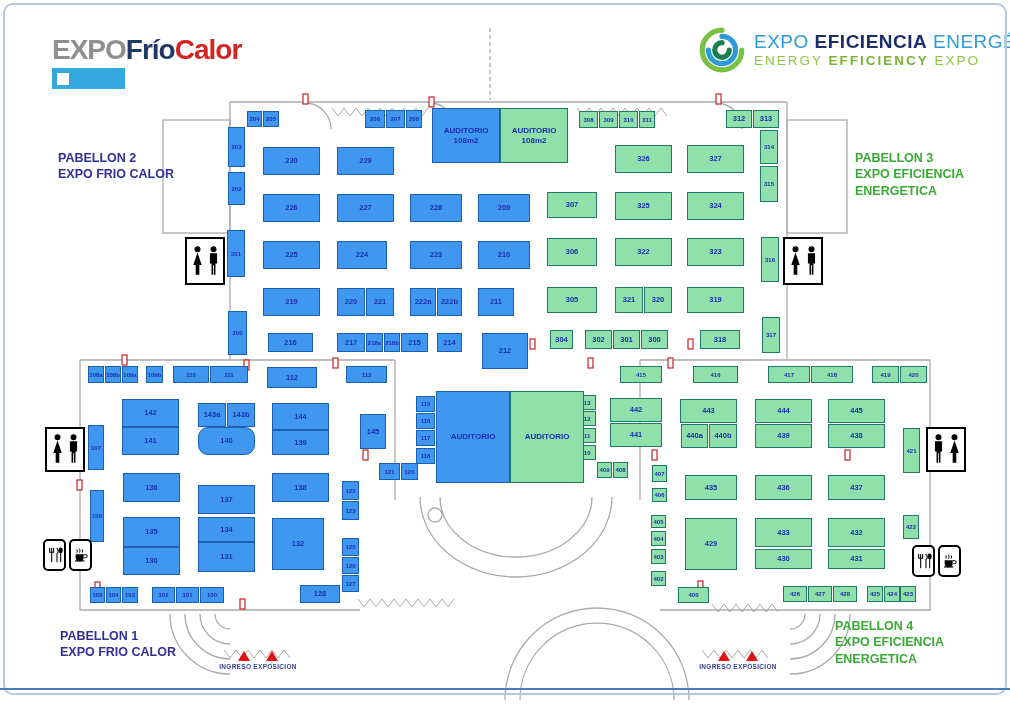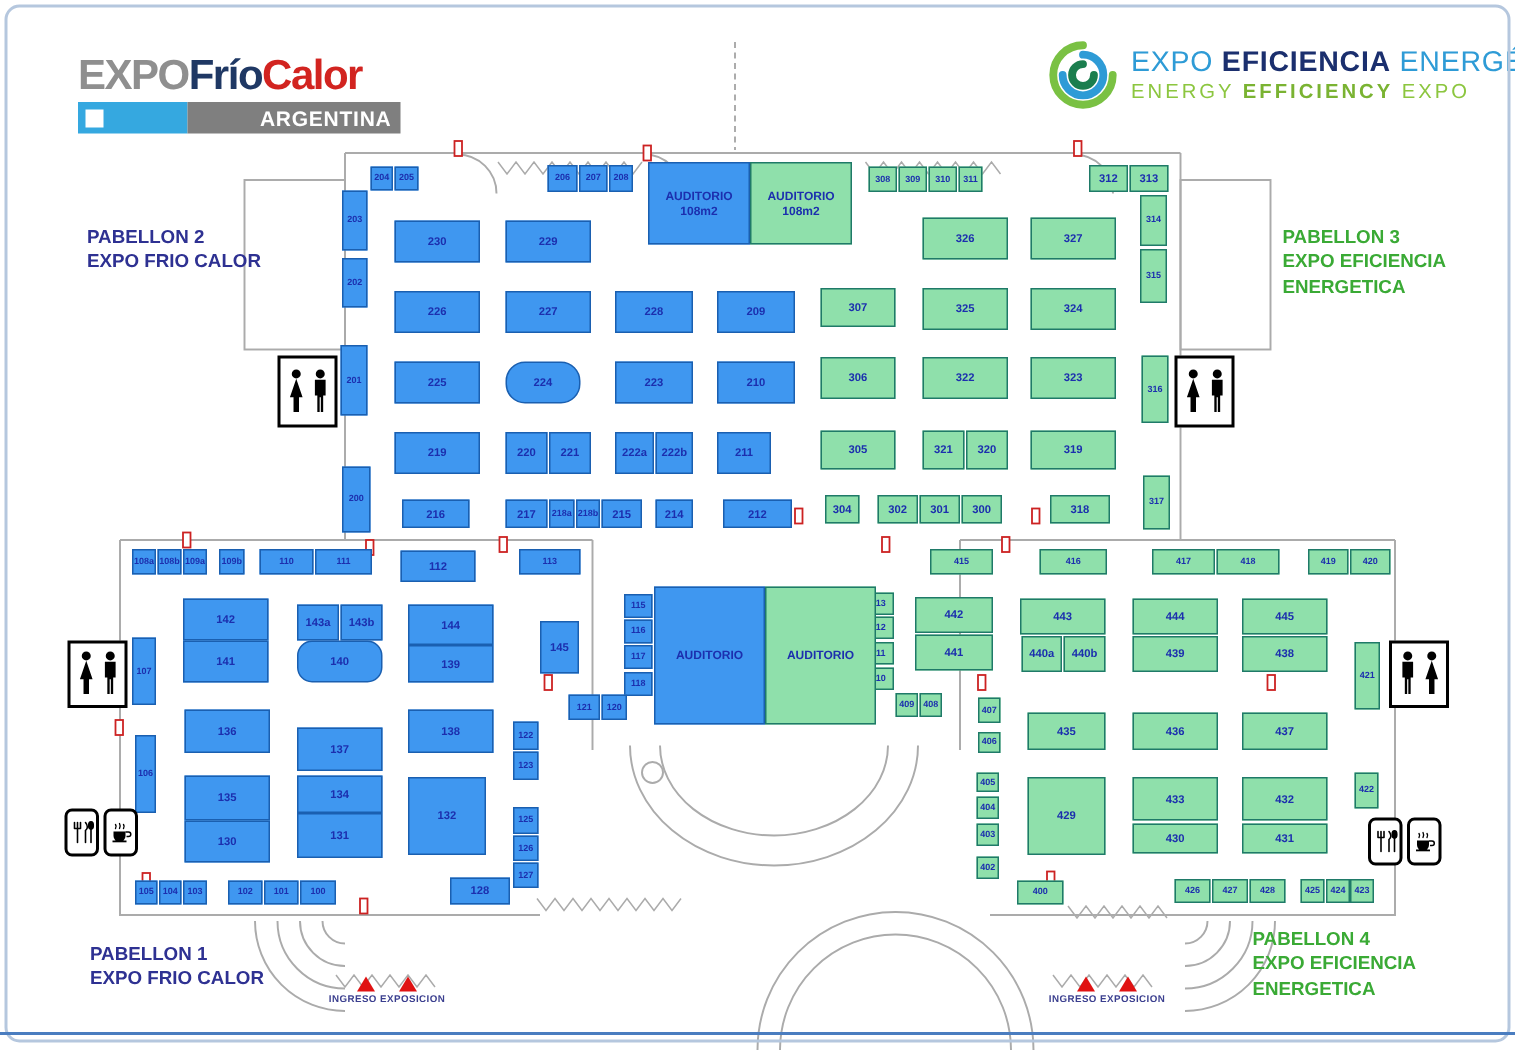--- a/index.html
+++ b/index.html
@@ -116,36 +116,36 @@
     <div class="booth b" style="left: 228px; top: 172px; width: 17px; height: 33px; font-size: 6px;">202</div>
     <div class="booth b" style="left: 227px; top: 230px; width: 18px; height: 47px; font-size: 6px;">201</div>
     <div class="booth b" style="left: 228px; top: 311px; width: 19px; height: 44px; font-size: 6px;">200</div>
     <div class="booth b" style="left: 263px; top: 147px; width: 57px; height: 28px; font-size: 7.5px;">230</div>
     <div class="booth b" style="left: 337px; top: 147px; width: 57px; height: 28px; font-size: 7.5px;">229</div>
     <div class="booth b" style="left: 263px; top: 194px; width: 57px; height: 28px; font-size: 7.5px;">226</div>
     <div class="booth b" style="left: 337px; top: 194px; width: 57px; height: 28px; font-size: 7.5px;">227</div>
     <div class="booth b" style="left: 410px; top: 194px; width: 52px; height: 28px; font-size: 7.5px;">228</div>
     <div class="booth b" style="left: 478px; top: 194px; width: 52px; height: 28px; font-size: 7.5px;">209</div>
     <div class="booth b" style="left: 263px; top: 241px; width: 57px; height: 28px; font-size: 7.5px;">225</div>
-    <div class="booth b" style="left: 337px; top: 241px; width: 50px; height: 28px; font-size: 7.5px; border-radius: 13px;">224</div>
+    <div class="booth b" style="left: 337px; top: 241px; width: 50px; height: 28px; font-size: 7.5px;">224</div>
     <div class="booth b" style="left: 410px; top: 241px; width: 52px; height: 28px; font-size: 7.5px;">223</div>
     <div class="booth b" style="left: 478px; top: 241px; width: 52px; height: 28px; font-size: 7.5px;">210</div>
     <div class="booth b" style="left: 263px; top: 288px; width: 57px; height: 28px; font-size: 7.5px;">219</div>
     <div class="booth b" style="left: 337px; top: 288px; width: 28px; height: 28px; font-size: 7.5px;">220</div>
     <div class="booth b" style="left: 366px; top: 288px; width: 28px; height: 28px; font-size: 7.5px;">221</div>
     <div class="booth b" style="left: 410px; top: 288px; width: 26px; height: 28px; font-size: 7.5px;">222a</div>
     <div class="booth b" style="left: 437px; top: 288px; width: 25px; height: 28px; font-size: 7.5px;">222b</div>
     <div class="booth b" style="left: 478px; top: 288px; width: 36px; height: 28px; font-size: 7.5px;">211</div>
     <div class="booth b" style="left: 268px; top: 333px; width: 45px; height: 19px; font-size: 7.5px;">216</div>
     <div class="booth b" style="left: 337px; top: 333px; width: 28px; height: 19px; font-size: 7.5px;">217</div>
     <div class="booth b" style="left: 366px; top: 333px; width: 17px; height: 19px; font-size: 6px;">218a</div>
     <div class="booth b" style="left: 384px; top: 333px; width: 16px; height: 19px; font-size: 6px;">218b</div>
     <div class="booth b" style="left: 401px; top: 333px; width: 27px; height: 19px; font-size: 7.5px;">215</div>
     <div class="booth b" style="left: 437px; top: 333px; width: 25px; height: 19px; font-size: 7.5px;">214</div>
-    <div class="booth b" style="left: 482px; top: 333px; width: 46px; height: 19px; font-size: 7.5px;">212</div>
+    <div class="booth b" style="left: 482px; top: 333px; width: 46px; height: 36px; font-size: 7.5px;">212</div>
     <div class="booth g" style="left: 579px; top: 111px; width: 19px; height: 17px; font-size: 6px;">308</div>
     <div class="booth g" style="left: 599px; top: 111px; width: 19px; height: 17px; font-size: 6px;">309</div>
     <div class="booth g" style="left: 619px; top: 111px; width: 19px; height: 17px; font-size: 6px;">310</div>
     <div class="booth g" style="left: 639px; top: 111px; width: 16px; height: 17px; font-size: 6px;">311</div>
     <div class="booth g" style="left: 726px; top: 110px; width: 26px; height: 18px; font-size: 7.5px;">312</div>
     <div class="booth g" style="left: 753px; top: 110px; width: 26px; height: 18px; font-size: 7.5px;">313</div>
     <div class="booth g" style="left: 760px; top: 130px; width: 18px; height: 34px; font-size: 6px;">314</div>
     <div class="booth g" style="left: 760px; top: 166px; width: 18px; height: 36px; font-size: 6px;">315</div>
     <div class="booth g" style="left: 761px; top: 237px; width: 18px; height: 45px; font-size: 6px;">316</div>
     <div class="booth g" style="left: 762px; top: 317px; width: 18px; height: 36px; font-size: 6px;">317</div>
@@ -269,23 +269,20 @@
       <div>AUDITORIO</div>
     </div>
   </div>
 
 <div class="logo-fc">
   <div class="line"><span class="expo">EXPO</span><span class="frio">Frío</span><span class="calor">Calor</span></div>
   <div class="bar">
     <div class="bar-blue">
         <div class="bar-sq"></div>
       </div>
-    <div class="bar-gray">
-        <span class="arg">ARGENTINA</span>
-      </div>
   </div>
 </div>
 
 <div class="logo-ee">
   <svg width="48" height="48" viewBox="0 0 46 46">
     <g fill="none" stroke-linecap="round">
       <path d="M23,4 a19,19 0 1 0 19,19" stroke="#7ac143" stroke-width="5"></path>
       <path d="M23,10 a13,13 0 1 1 -13,13" stroke="#2e9bd6" stroke-width="5"></path>
       <path d="M23,16 a7,7 0 1 0 7,7" stroke="#1b7e4e" stroke-width="5"></path>
     </g>

